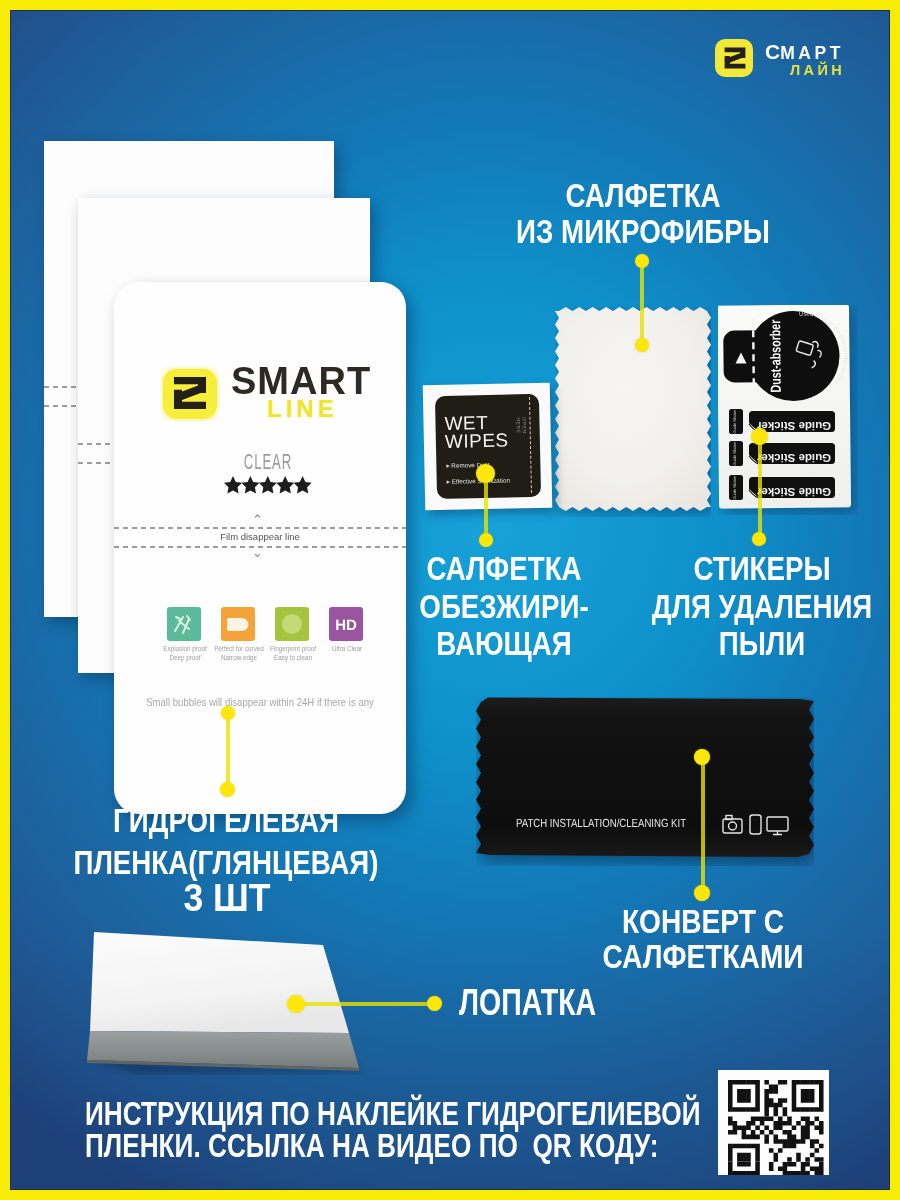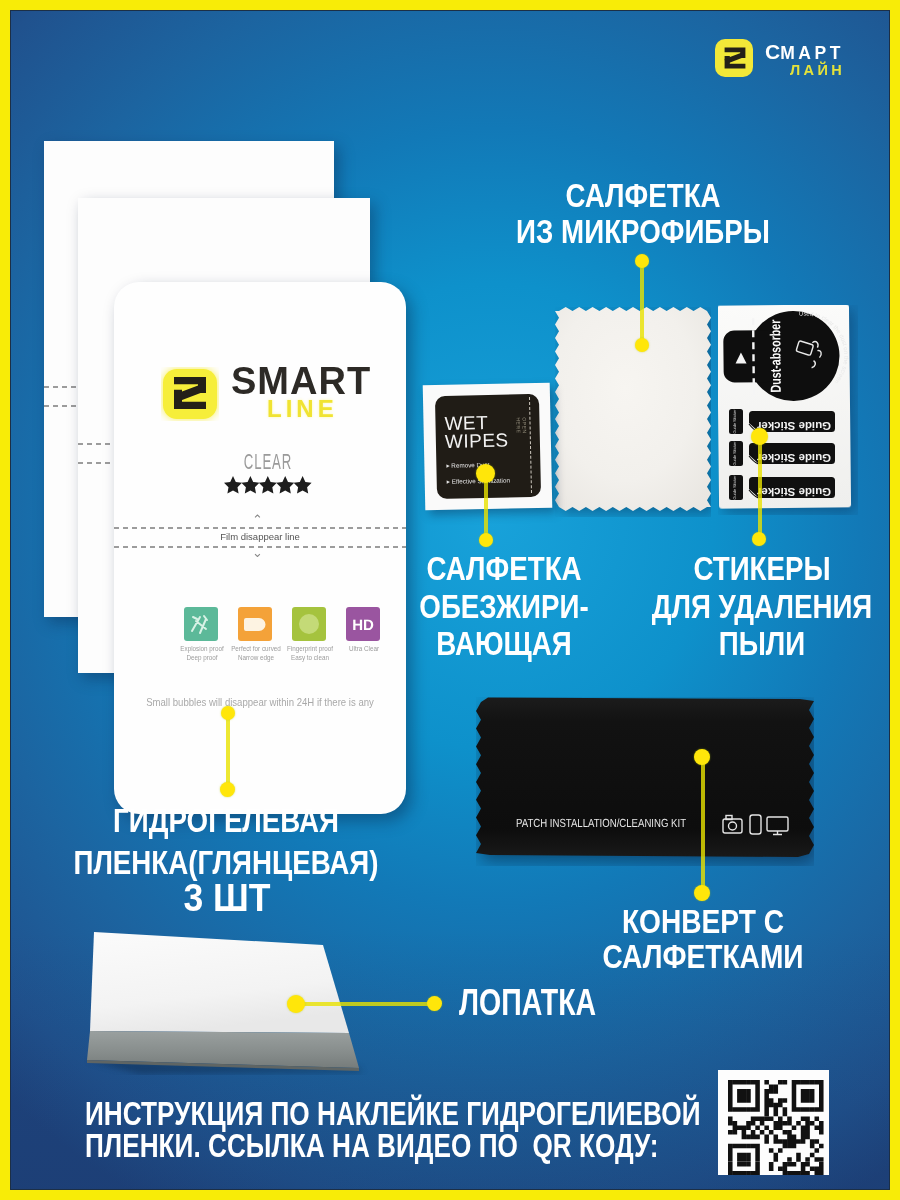--- a/index.html
+++ b/index.html
@@ -80,21 +80,21 @@
     <div style="position:absolute;left:138px;top:230px;color:#888;font-size:13px;">⌃</div>
 
     <div style="position:absolute;left:0;top:245px;width:100%;height:1.6px;background:repeating-linear-gradient(90deg,#9c9c9c 0 5px,rgba(0,0,0,0) 5px 9px);"></div>
 
     <div style="position:absolute;left:0;top:249px;width:100%;text-align:center;color:#555;font-size:9.5px;">Film disappear line</div>
 
     <div style="position:absolute;left:0;top:264px;width:100%;height:1.6px;background:repeating-linear-gradient(90deg,#9c9c9c 0 5px,rgba(0,0,0,0) 5px 9px);"></div>
 
     <div style="position:absolute;left:138px;top:263px;color:#888;font-size:13px;">⌄</div>
 
-    <div style="position:absolute;left:17px;top:325px;width:100%;height:60px;">
+    <div style="position:absolute;left:0;top:325px;width:100%;height:60px;">
 
       <svg width="34" height="34" viewBox="0 0 34 34" style="position:absolute;left:53px;top:0;">
         <rect width="34" height="34" rx="3" fill="#5cb999"></rect>
         <g stroke="#d8f2e6" stroke-width="2" fill="none" stroke-linecap="round">
           <path d="M8 24 L16 10 M12 14 L22 22 M16 26 L22 12 M20 9 l3 4 M9 10 l4 2"></path>
         </g>
       </svg>
 
       <svg width="34" height="34" viewBox="0 0 34 34" style="position:absolute;left:107px;top:0;">
         <rect width="34" height="34" rx="3" fill="#f4a239"></rect>

